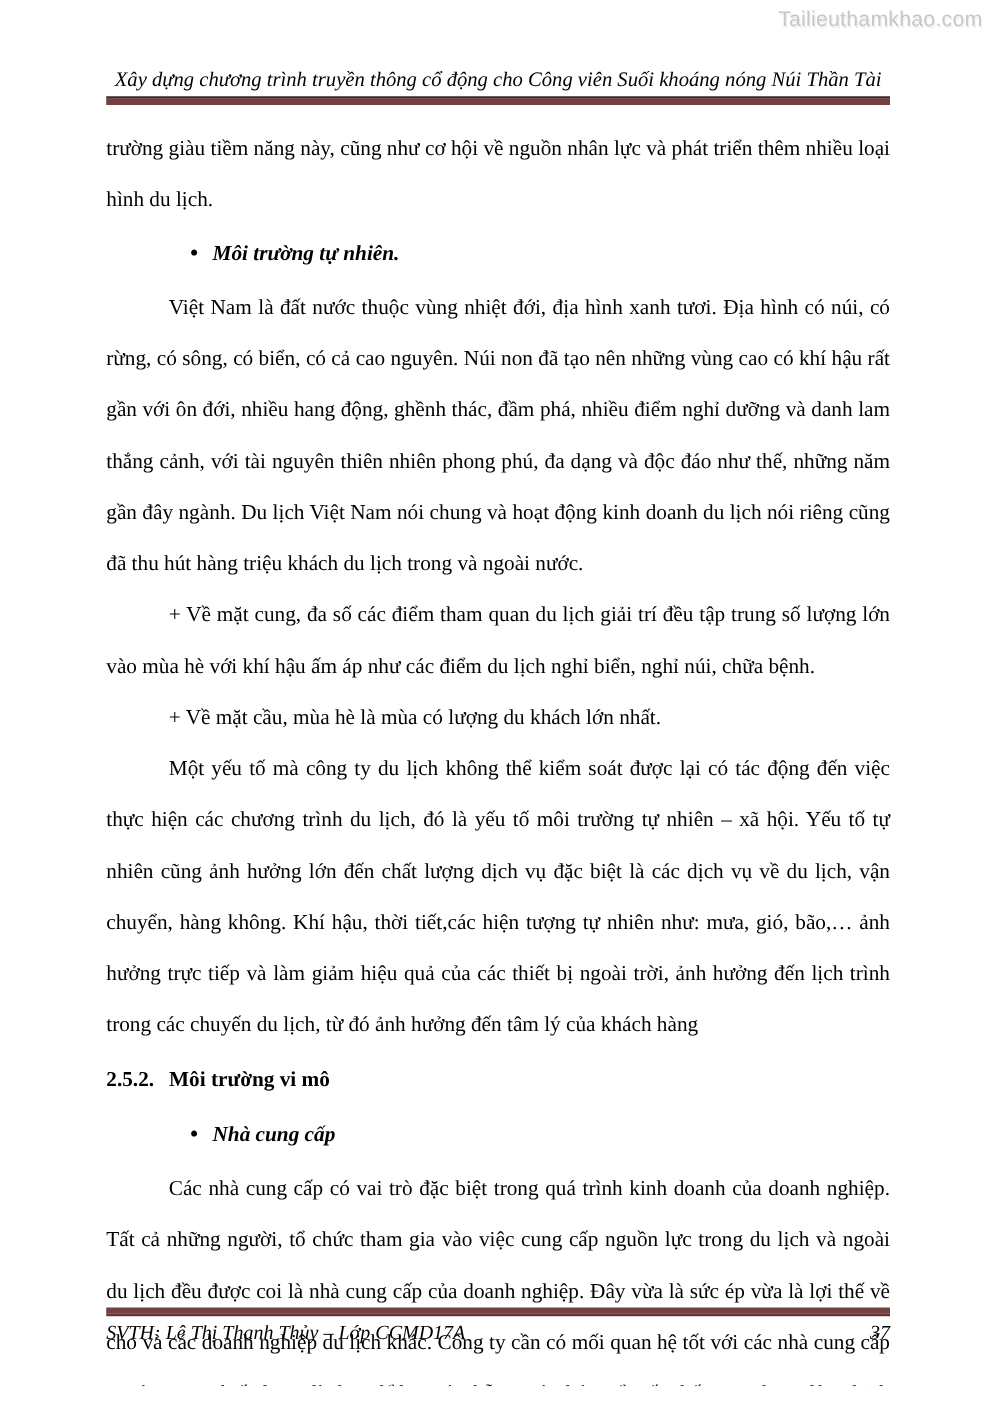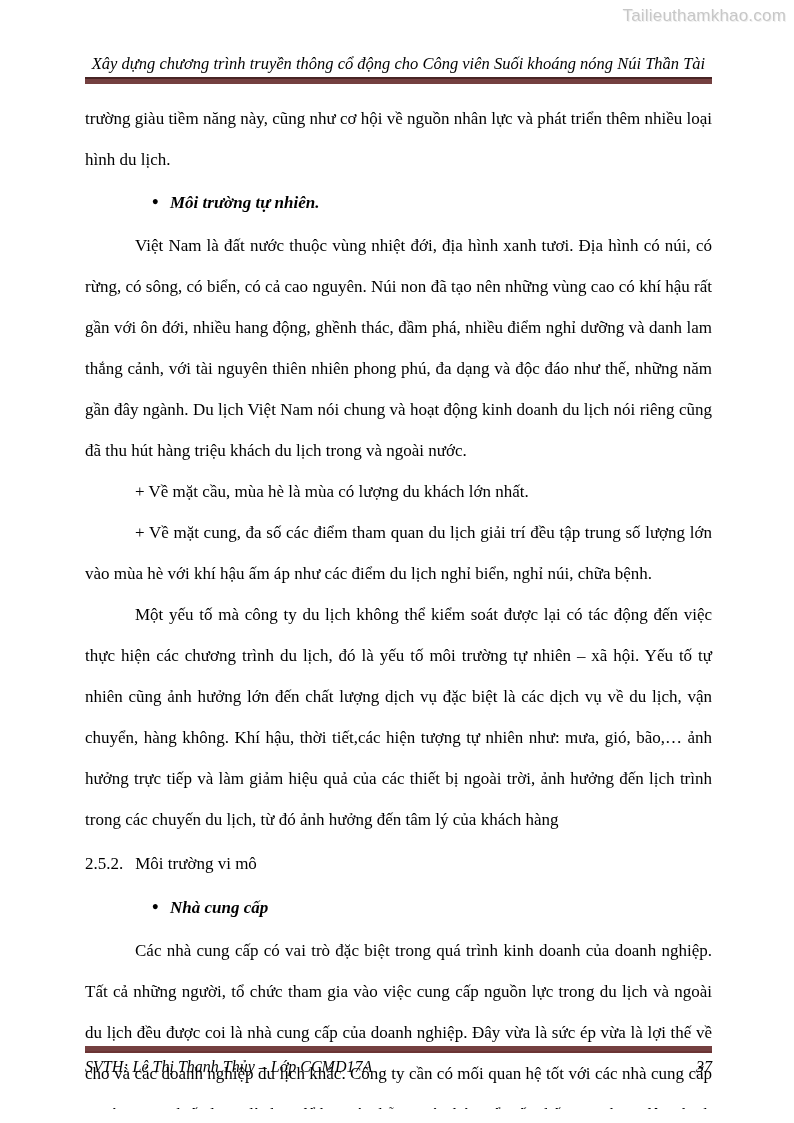--- a/index.html
+++ b/index.html
@@ -66,21 +66,21 @@
   }
   .bullet-dot {
     display: inline-block;
     width: 18px;
     font-weight: bold;
     font-size: 18px;
   }
   .bullet-label { font-weight: bold; }
 
   .section-heading {
-    font-weight: normal;
+    font-weight: bold;
     text-align: left;
     margin: 3px 0;
   }
   .section-heading .heading-number { margin-right: 12px; }
 
   .page-footer {
     position: absolute;
     left: 85px;
     width: 627px;
     top: 1046px;
@@ -116,23 +116,23 @@
 
       <p class="para no-indent">trường giàu tiềm năng này, cũng như cơ hội về nguồn nhân lực và phát triển thêm nhiều loại hình du lịch.</p>
 
       <div class="bullet-line">
         <span class="bullet-dot">•</span><span class="bullet-label">Môi trường tự nhiên.</span>
       </div>
 
       <p class="para">Việt Nam là đất nước thuộc vùng nhiệt đới, địa hình xanh tươi. Địa hình có núi, có rừng, có sông, có biển, có cả cao nguyên. Núi non đã tạo nên những vùng cao có khí hậu rất gần với ôn đới, nhiều hang động, ghềnh thác, đầm phá, nhiều điểm nghỉ dưỡng và danh lam thắng cảnh, với tài nguyên thiên nhiên phong phú, đa dạng và độc đáo như thế, những năm gần đây ngành.  Du lịch Việt Nam nói chung và hoạt động kinh doanh du lịch nói riêng cũng đã thu hút hàng triệu khách du lịch trong và ngoài nước.</p>
 
 
+      <p class="para">+ Về mặt cung, đa số các điểm tham quan du lịch giải trí đều tập trung số lượng lớn vào mùa hè với khí hậu ấm áp như các điểm du  lịch nghỉ biển, nghỉ núi, chữa bệnh.</p>
+
       <p class="para">+ Về mặt cầu, mùa hè là mùa có lượng du khách lớn nhất.</p>
-
-      <p class="para">+ Về mặt cung, đa số các điểm tham quan du lịch giải trí đều tập trung số lượng lớn vào mùa hè với khí hậu ấm áp như các điểm du  lịch nghỉ biển, nghỉ núi, chữa bệnh.</p>
 
       <p class="para">Một yếu tố mà công ty du lịch không thể kiểm soát được lại có tác động đến việc thực hiện các chương trình du lịch, đó là yếu tố môi trường tự nhiên – xã hội. Yếu tố tự nhiên cũng ảnh hưởng lớn đến chất lượng  dịch vụ đặc biệt là các dịch vụ về du lịch, vận chuyển, hàng không. Khí hậu, thời tiết,các hiện tượng tự nhiên như: mưa, gió, bão,… ảnh hưởng trực tiếp và làm giảm hiệu quả của các thiết bị ngoài trời, ảnh hưởng đến lịch trình trong các chuyến du lịch, từ đó ảnh hưởng đến tâm lý của khách hàng</p>
 
       <div class="section-heading">
         <span class="heading-number">2.5.2.</span><span class="heading-title">Môi trường vi mô</span>
       </div>
 
       <div class="bullet-line">
         <span class="bullet-dot">•</span><span class="bullet-label">Nhà cung cấp</span>
       </div>

